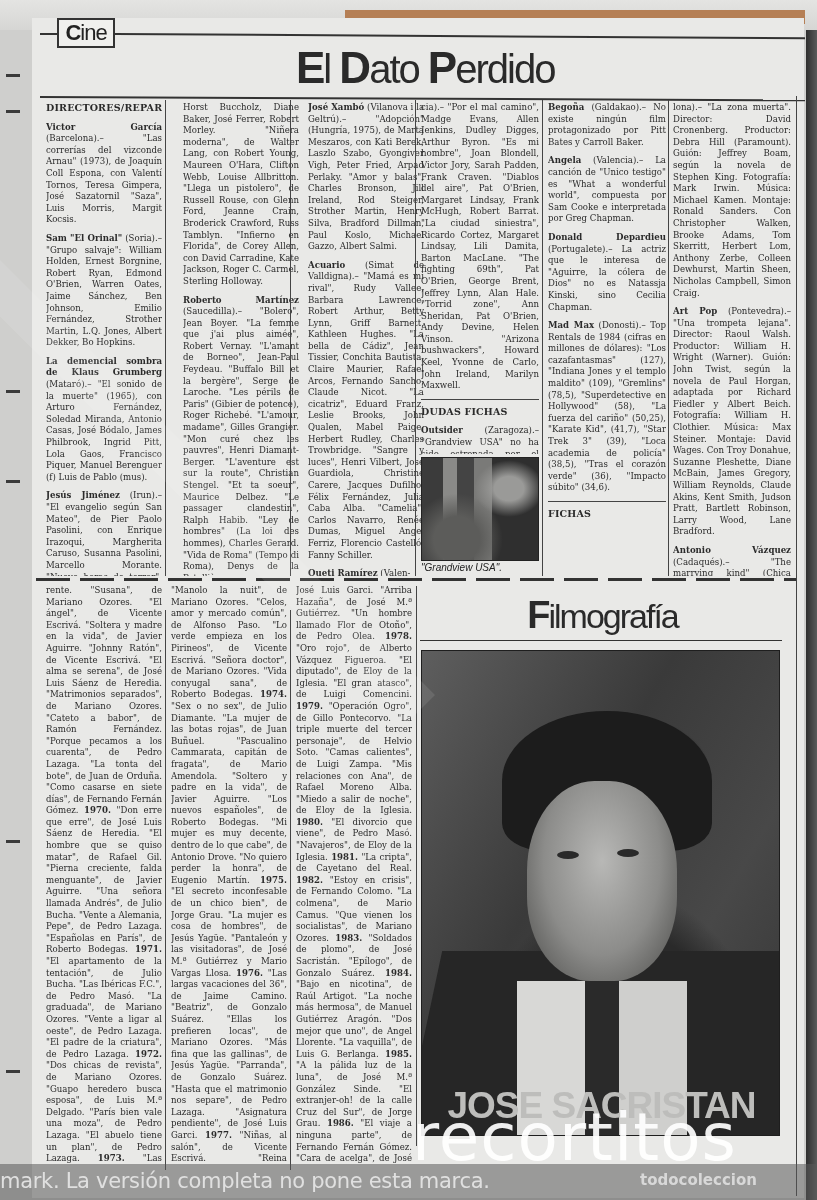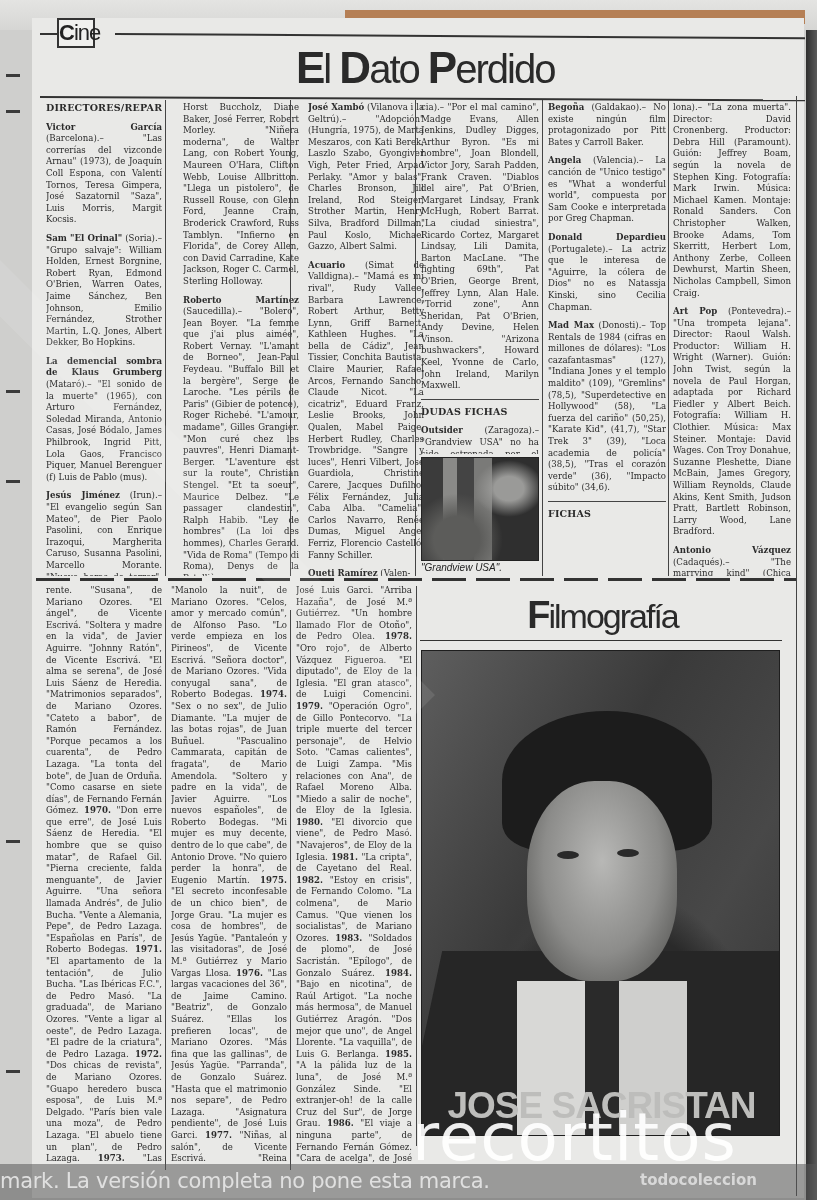--- a/index.html
+++ b/index.html
@@ -22,21 +22,21 @@
     position: absolute; left: 32px; top: 18px; width: 772px; height: 1180px;
     background: #e9e9e7;
   }
   .binder-marks { position: absolute; left: 6px; top: 60px; }
   .binder-mark { position: absolute; left: 0; width: 14px; height: 3px; background: #3a3a3a; }
   .right-edge {
     position: absolute; left: 806px; top: 30px; width: 11px; height: 1170px;
     background: linear-gradient(90deg, #2e2e2e, #5a5a5a);
   }
   .cine-box {
-    position: absolute; left: 57px; top: 18px; width: 38px; height: 30px;
+    position: absolute; left: 57px; top: 18px; width: 58px; height: 30px;
     border: 2px solid #333; background: #f0f0ee;
     font-family: "Liberation Sans", sans-serif; font-size: 22px; letter-spacing: -1px;
     line-height: 26px; text-align: center; color: #222;
   }
   .cine-box b { font-weight: bold; }
   .header-line { position: absolute; height: 2px; background: #333; }
   .title {
     position: absolute; left: 280px; top: 42px; width: 300px; height: 52px;
     font-family: "Liberation Sans", sans-serif; font-size: 40px; letter-spacing: -2px;
     color: #2a2a2a; line-height: 52px; white-space: nowrap; margin-left: 16px;

